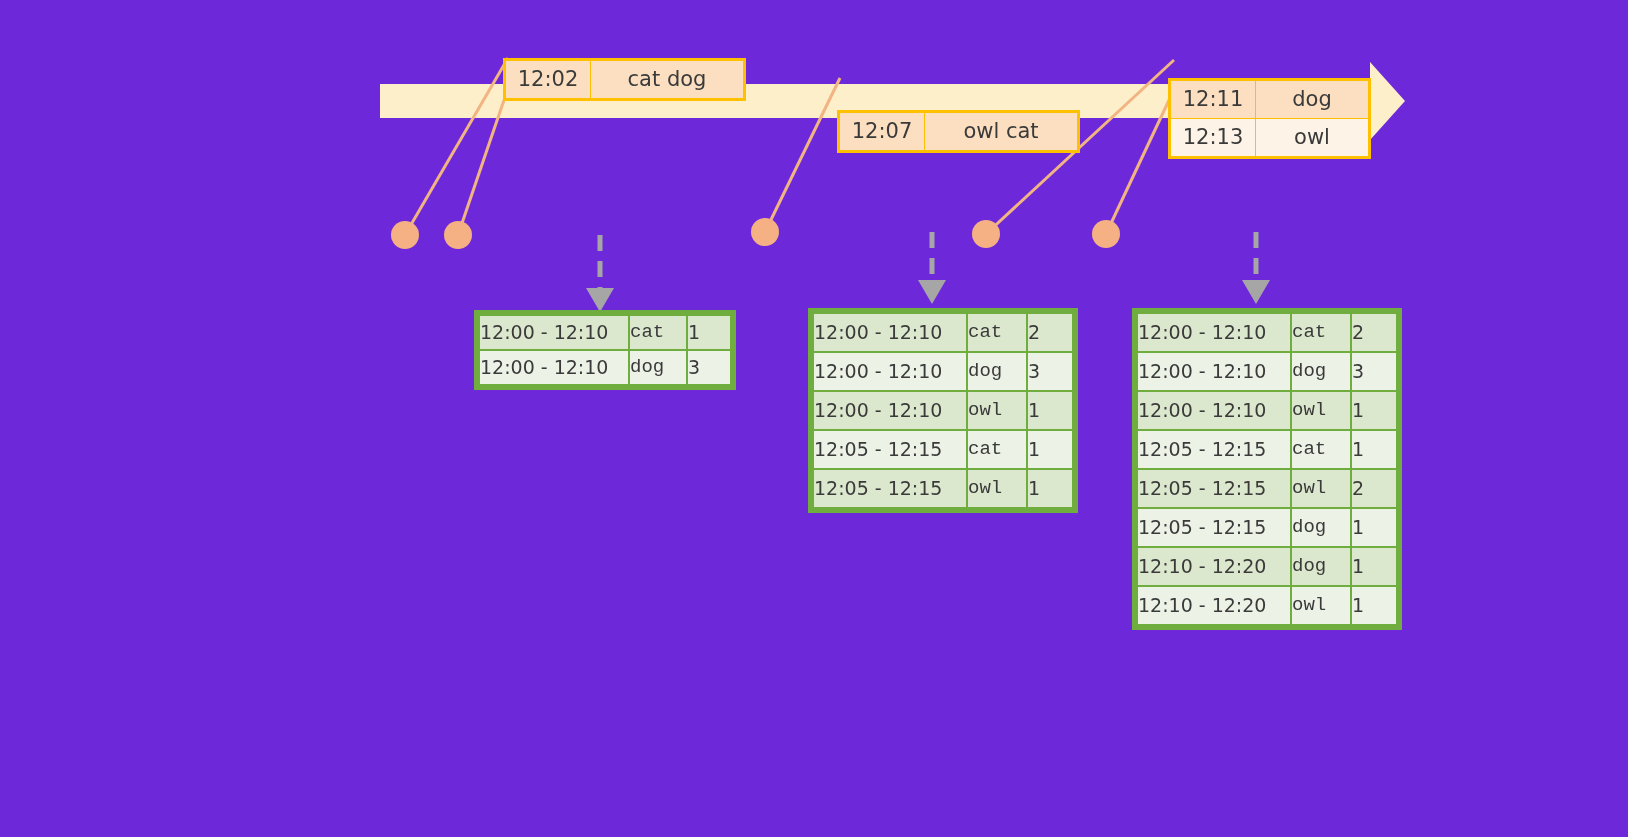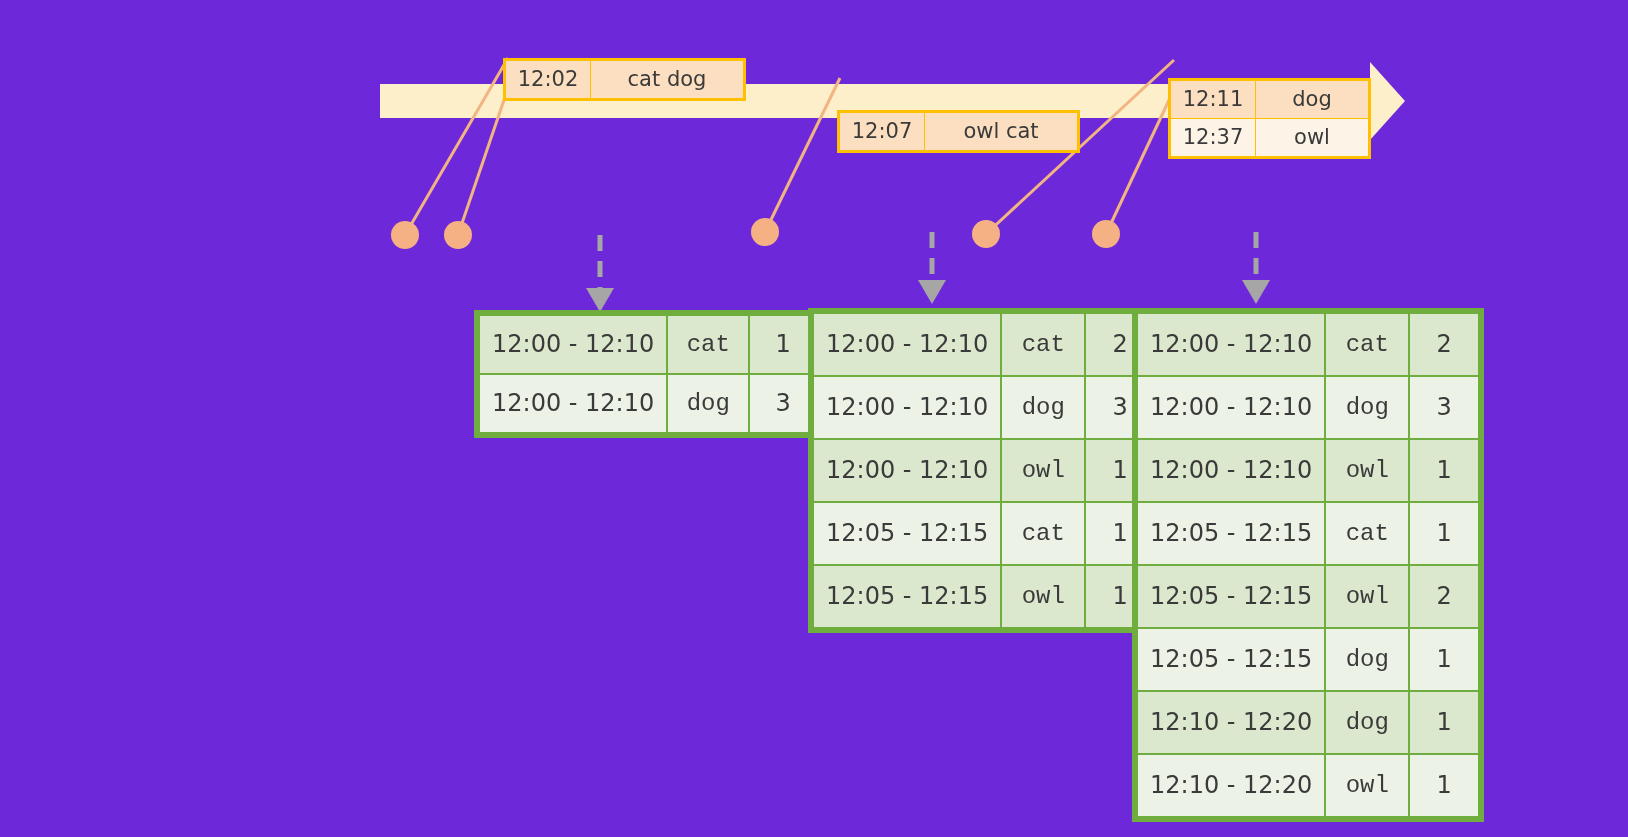--- a/index.html
+++ b/index.html
@@ -50,24 +50,24 @@
   
   .result-table {
     position: absolute;
     border: 4px solid #6FAE3E;
     border-collapse: separate;
     border-spacing: 2px;
     background: #6FAE3E;
     z-index: 4;
   }
   .result-table td {
-    font-size: 24px;
+    font-size: 19px;
     color: #3a3a3a;
-    text-align: center;
-    padding: 12px;
+    text-align: left;
+    padding: 0;
     height: 33px;
     line-height: 33px;
     white-space: nowrap;
   }
   .result-table tr.r-shaded td { background: #DCE8CD; }
   .result-table tr.r-plain  td { background: #EDF2E6; }
   .col-window { width: 148px; }
   .col-word   { width: 56px; font-family: Liberation Mono, monospace; }
   .col-count  { width: 42px; }
 
@@ -142,21 +142,21 @@
   </tbody>
     </table>
 
   <table class="event-table" style="left:1168px; top:58px;margin-top:20px;">
     <tbody>
         <tr class="ev-shaded">
       <td class="ev-time">12:11</td>
       <td class="ev-words">dog</td>
     </tr>
     <tr class="ev-plain">
-      <td class="ev-time">12:37</td>
+      <td class="ev-time">12:13</td>
       <td class="ev-words">owl</td>
     </tr>
   </tbody>
     </table>
 
   <table class="result-table t1" style="left:474px; top:310px;">
     <tbody>
         <tr class="r-shaded">
       <td class="col-window">12:00 - 12:10</td>
       <td class="col-word">cat</td>

